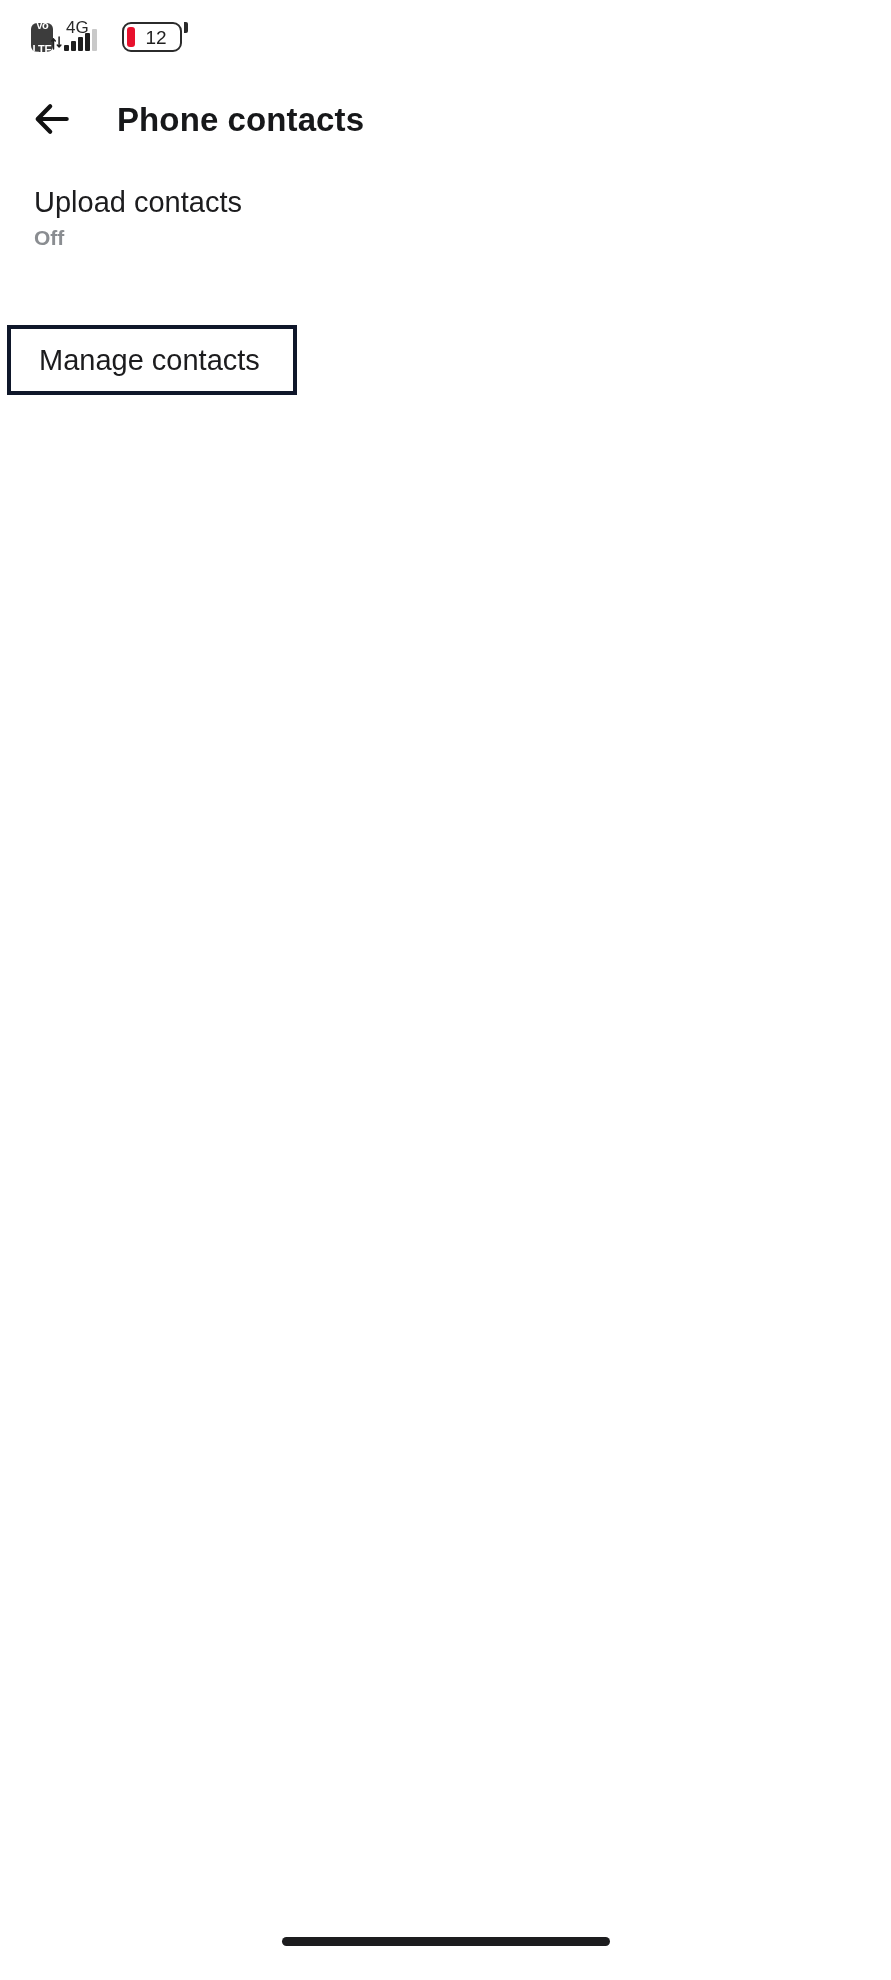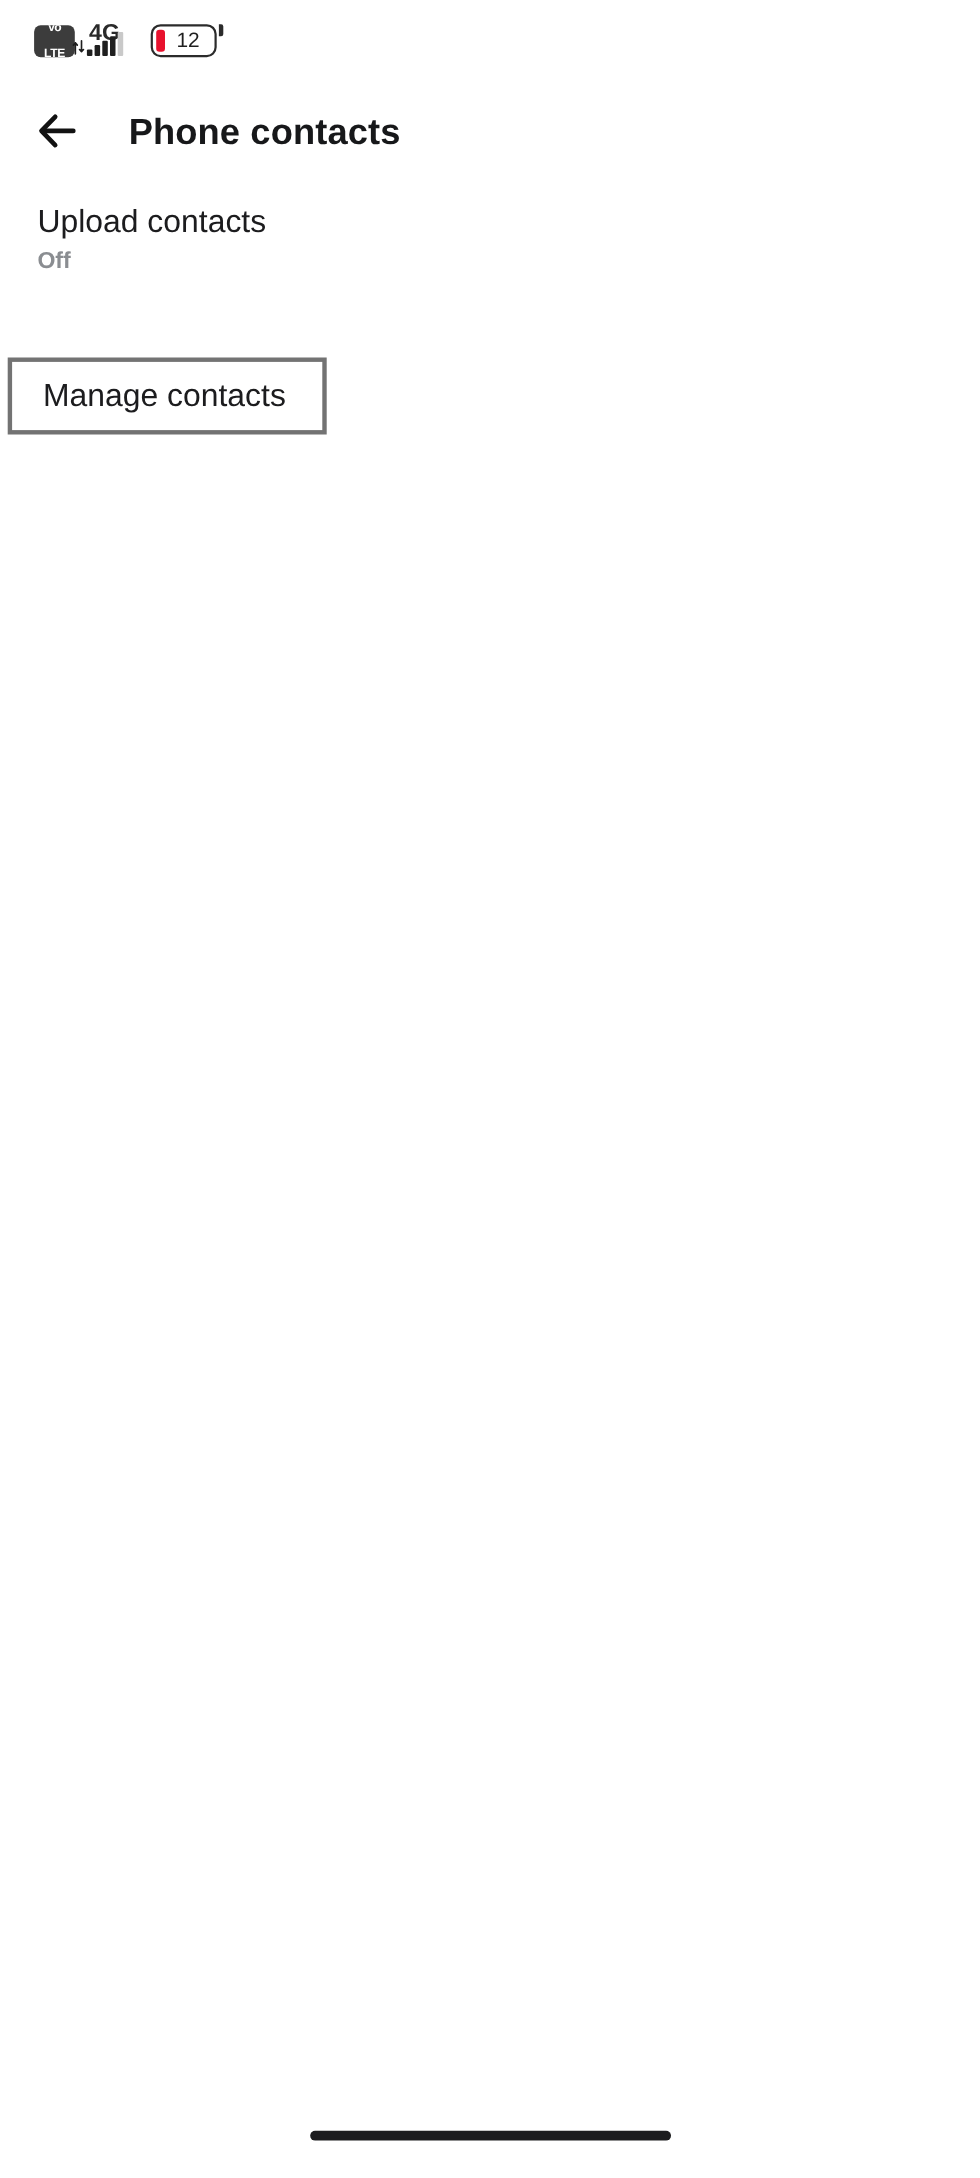--- a/index.html
+++ b/index.html
@@ -45,21 +45,21 @@
   .sb-icon {
     display: block;
     flex: 0 0 auto;
   }
   #status-right {
     display: flex;
     align-items: center;
     gap: 7px;
   }
   #volte-badge {
-    width: 37px;
+    width: 22px;
     height: 29px;
     border-radius: 6px;
     background: #3c3c3c;
     color: #ffffff;
     display: flex;
     flex-direction: column;
     align-items: center;
     justify-content: center;
     line-height: 1;
     overflow: hidden;
@@ -77,22 +77,22 @@
   }
   #signal-block {
     position: relative;
     width: 52px;
     height: 34px;
   }
   #net-type {
     position: absolute;
     top: -1px;
     left: 6px;
-    font-size: 21px;
-    font-weight: 700;
+    font-size: 17px;
+    font-weight: 400;
     color: #2a2a2a;
     line-height: 1;
   }
   #signal-bars {
     position: absolute;
     bottom: 3px;
     left: 4px;
     display: flex;
     align-items: flex-end;
     gap: 2px;
@@ -207,21 +207,21 @@
     font-weight: 700;
   }
 
   
   #manage-contacts-row {
     position: absolute;
     top: 325px;
     left: 7px;
     width: 290px;
     height: 70px;
-    border: 4px solid #737373;
+    border: 4px solid #0f172a;
     box-sizing: border-box;
     display: flex;
     align-items: center;
     background: #ffffff;
     cursor: pointer;
   }
   #manage-contacts-label {
     font-size: 29px;
     color: #1c1c1e;
     margin-left: 28px;

